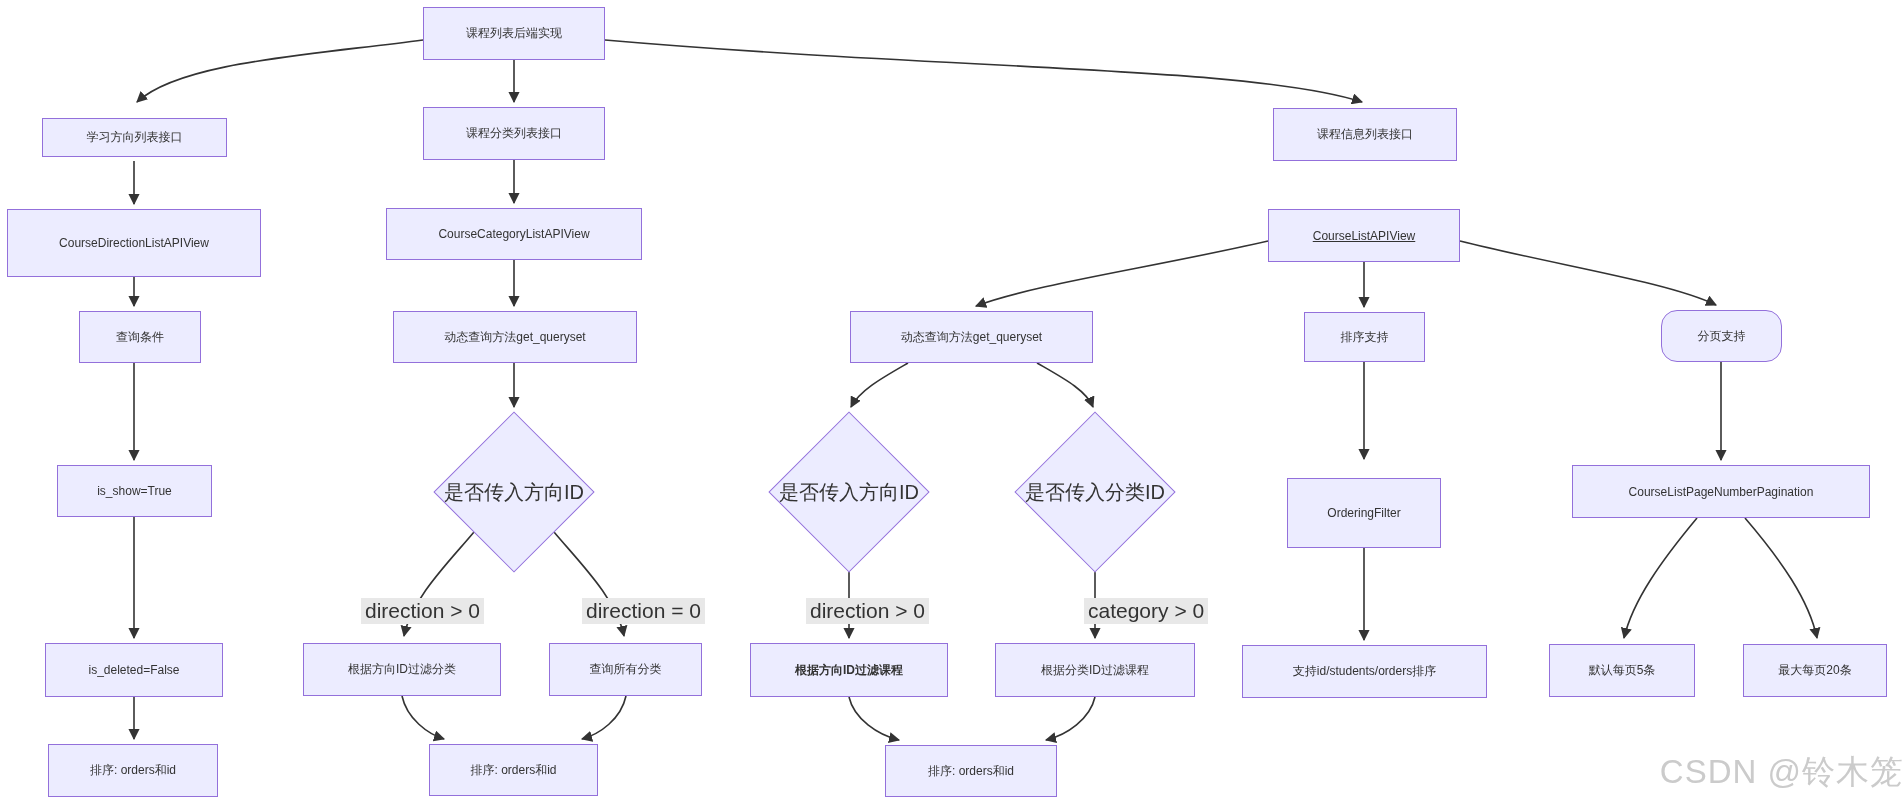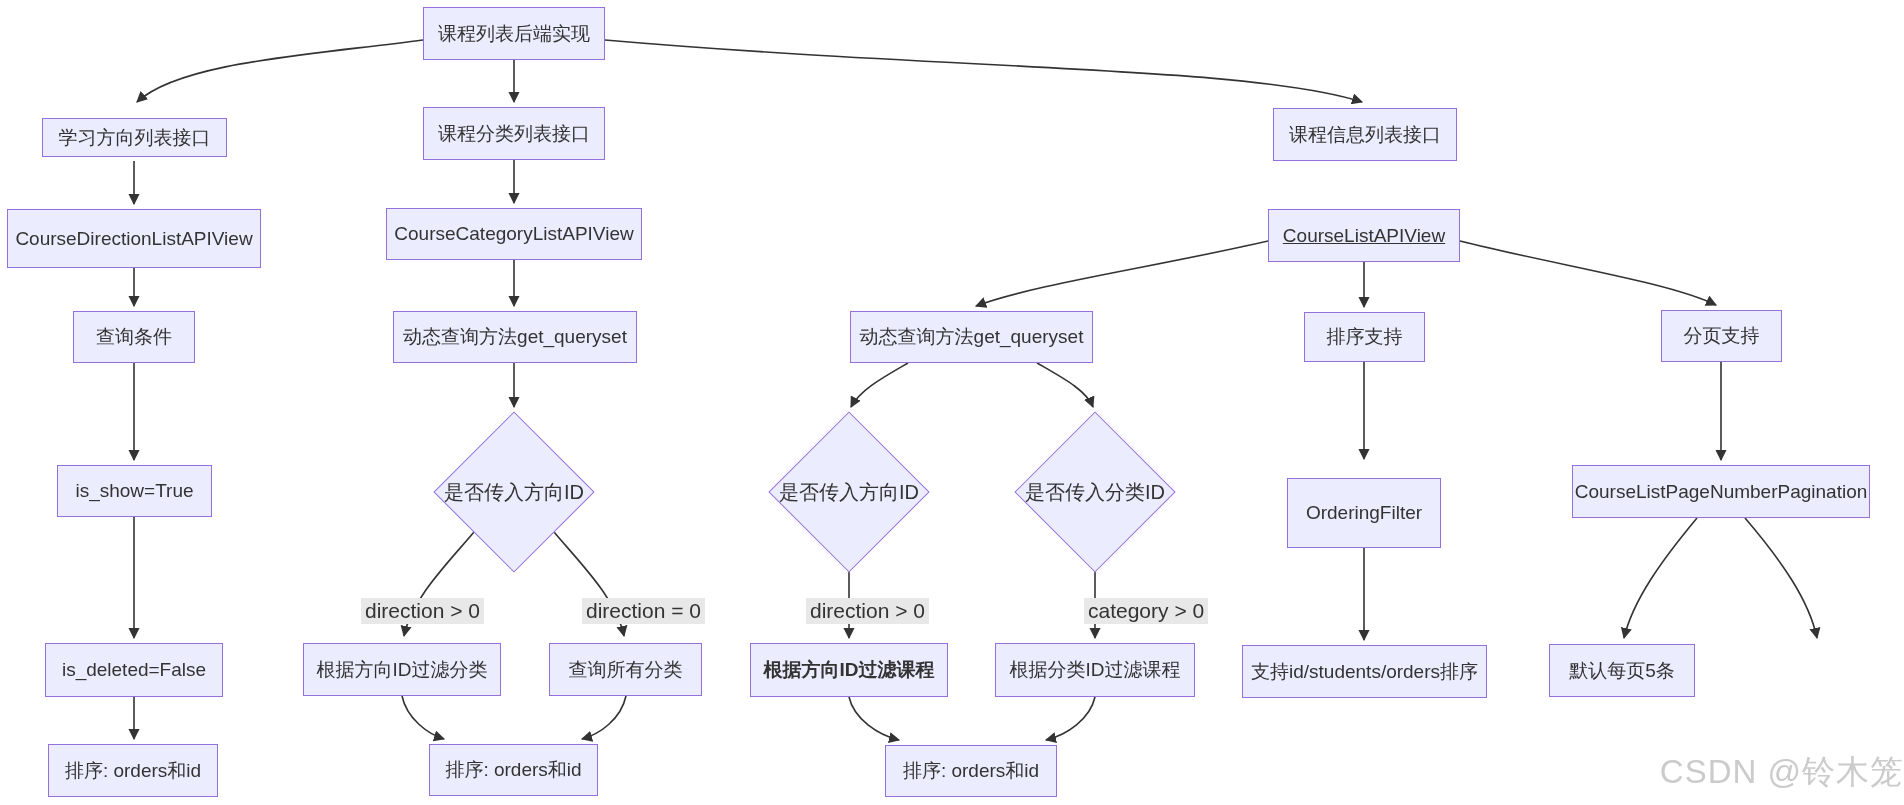--- a/index.html
+++ b/index.html
@@ -10,21 +10,21 @@
     font-family:"Liberation Sans","DejaVu Sans",sans-serif;
     overflow:hidden;
   }
   #edges{position:absolute;left:0;top:0;width:1904px;height:805px;}
   .node{
     position:absolute;
     box-sizing:border-box;
     background:#ECECFF;
     border:1px solid #9370DB;
     color:#333333;
-    font-size:19px;
+    font-size:12px;
     display:flex;align-items:center;justify-content:center;
     text-align:center;
     white-space:nowrap;
     z-index:2;
   }
   .diamond{
     position:absolute;
     box-sizing:border-box;
     width:114px;height:114px;
     background:#ECECFF;
@@ -101,22 +101,22 @@
       <path d="M1364,518 L1364,640" marker-end="url(#arrow)"></path>
       <path d="M1721,362 L1721,460" marker-end="url(#arrow)"></path>
       <path d="M1697,518 C1662,560 1633,600 1624,638" marker-end="url(#arrow)"></path>
       <path d="M1745,518 C1781,560 1809,600 1817,638" marker-end="url(#arrow)"></path>
     </g>
   </svg>
 
   <div class="node" style="left:423px;top:7px;width:182px;height:53px;">课程列表后端实现</div>
 
   <div class="node" style="left:42px;top:118px;width:185px;height:39px;">学习方向列表接口</div>
-  <div class="node" style="left:7px;top:209px;width:254px;height:59px;">CourseDirectionListAPIView</div>
-  <div class="node" style="left:73px;top:311px;width:122px;height:52px;">查询条件</div>
+  <div class="node" style="left:7px;top:209px;width:254px;height:68px;">CourseDirectionListAPIView</div>
+  <div class="node" style="left:79px;top:311px;width:122px;height:52px;">查询条件</div>
   <div class="node" style="left:57px;top:465px;width:155px;height:52px;">is_show=True</div>
   <div class="node" style="left:45px;top:643px;width:178px;height:54px;">is_deleted=False</div>
   <div class="node" style="left:48px;top:744px;width:170px;height:53px;">排序: orders和id</div>
 
   <div class="node" style="left:423px;top:107px;width:182px;height:53px;">课程分类列表接口</div>
   <div class="node" style="left:386px;top:208px;width:256px;height:52px;">CourseCategoryListAPIView</div>
   <div class="node" style="left:393px;top:311px;width:244px;height:52px;">动态查询方法get_queryset</div>
   <div class="diamond" style="left:457px;top:435px;"></div>
   <div class="dlabel" style="left:434px;top:412px;">是否传入方向ID</div>
   <div class="elabel" style="left:361px;top:598px;">direction &gt; 0</div>
@@ -136,19 +136,20 @@
   <div class="elabel" style="left:806px;top:598px;">direction &gt; 0</div>
   <div class="elabel" style="left:1052px;top:598px;margin-left:32px;">category &gt; 0</div>
   <div class="node" style="left:750px;top:643px;width:198px;height:54px;font-weight:bold;">根据方向ID过滤课程</div>
   <div class="node" style="left:995px;top:643px;width:200px;height:54px;">根据分类ID过滤课程</div>
   <div class="node" style="left:885px;top:745px;width:172px;height:52px;">排序: orders和id</div>
 
   <div class="node" style="left:1304px;top:312px;width:121px;height:50px;">排序支持</div>
   <div class="node" style="left:1287px;top:478px;width:154px;height:70px;">OrderingFilter</div>
   <div class="node" style="left:1242px;top:645px;width:245px;height:53px;">支持id/students/orders排序</div>
 
-  <div class="node" style="left:1661px;top:310px;width:121px;height:52px;">分页支持</div>
+  <div class="node" style="left:1661px;top:310px;width:121px;height:52px;border-radius:16px;">分页支持</div>
   <div class="node" style="left:1572px;top:465px;width:298px;height:53px;">CourseListPageNumberPagination</div>
   <div class="node" style="left:1549px;top:644px;width:146px;height:53px;">默认每页5条</div>
+  <div class="node" style="left:1743px;top:644px;width:144px;height:53px;">最大每页20条</div>
 
   <div id="watermark">CSDN @铃木笼</div>
 
 </div>
 
 </body></html>

